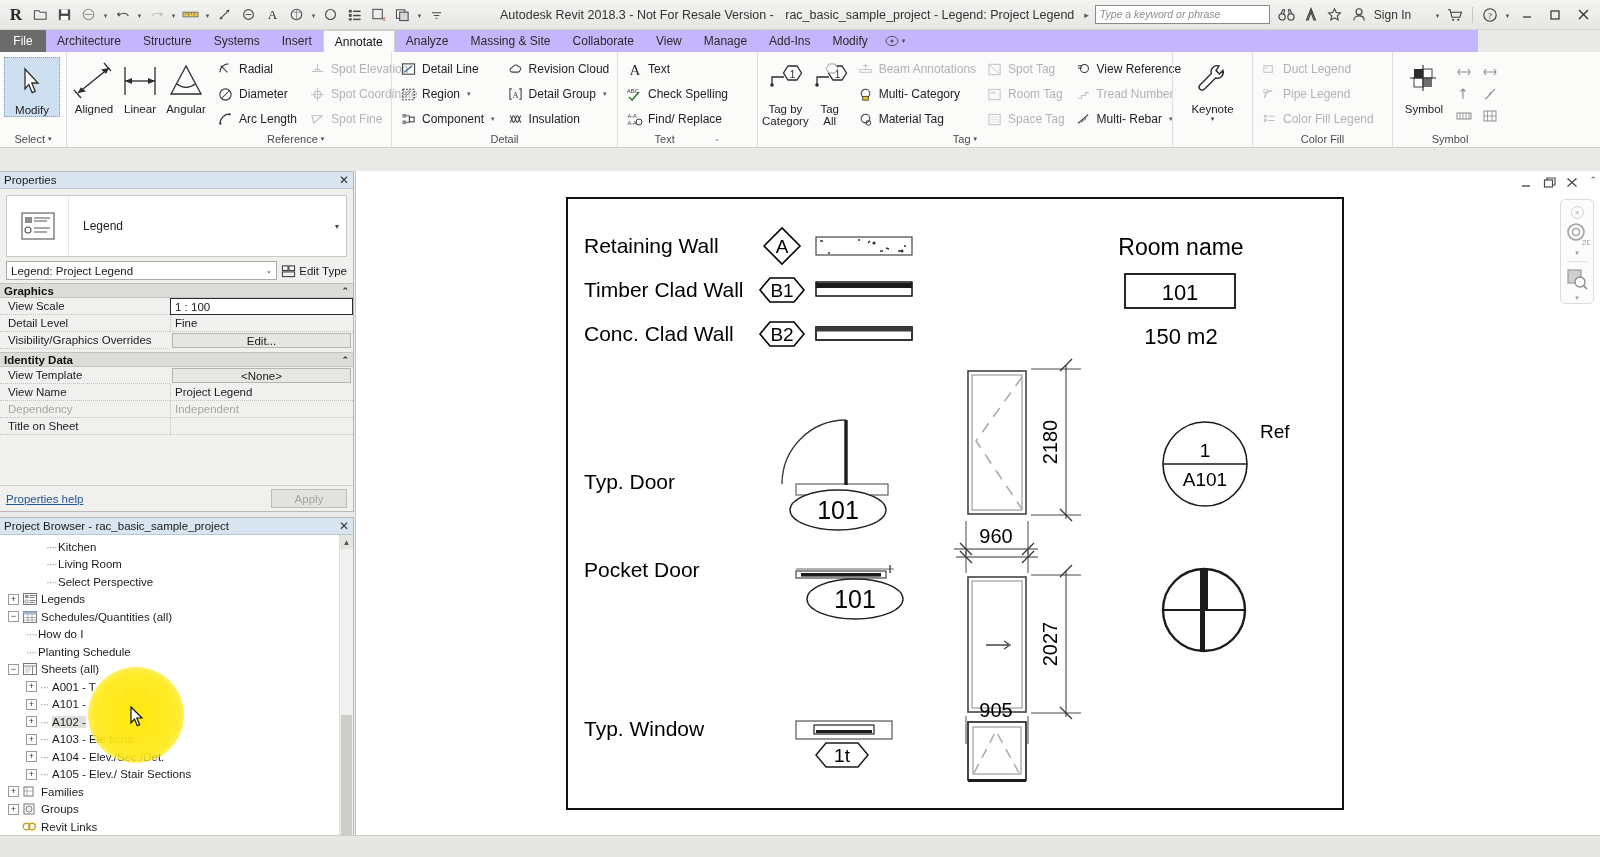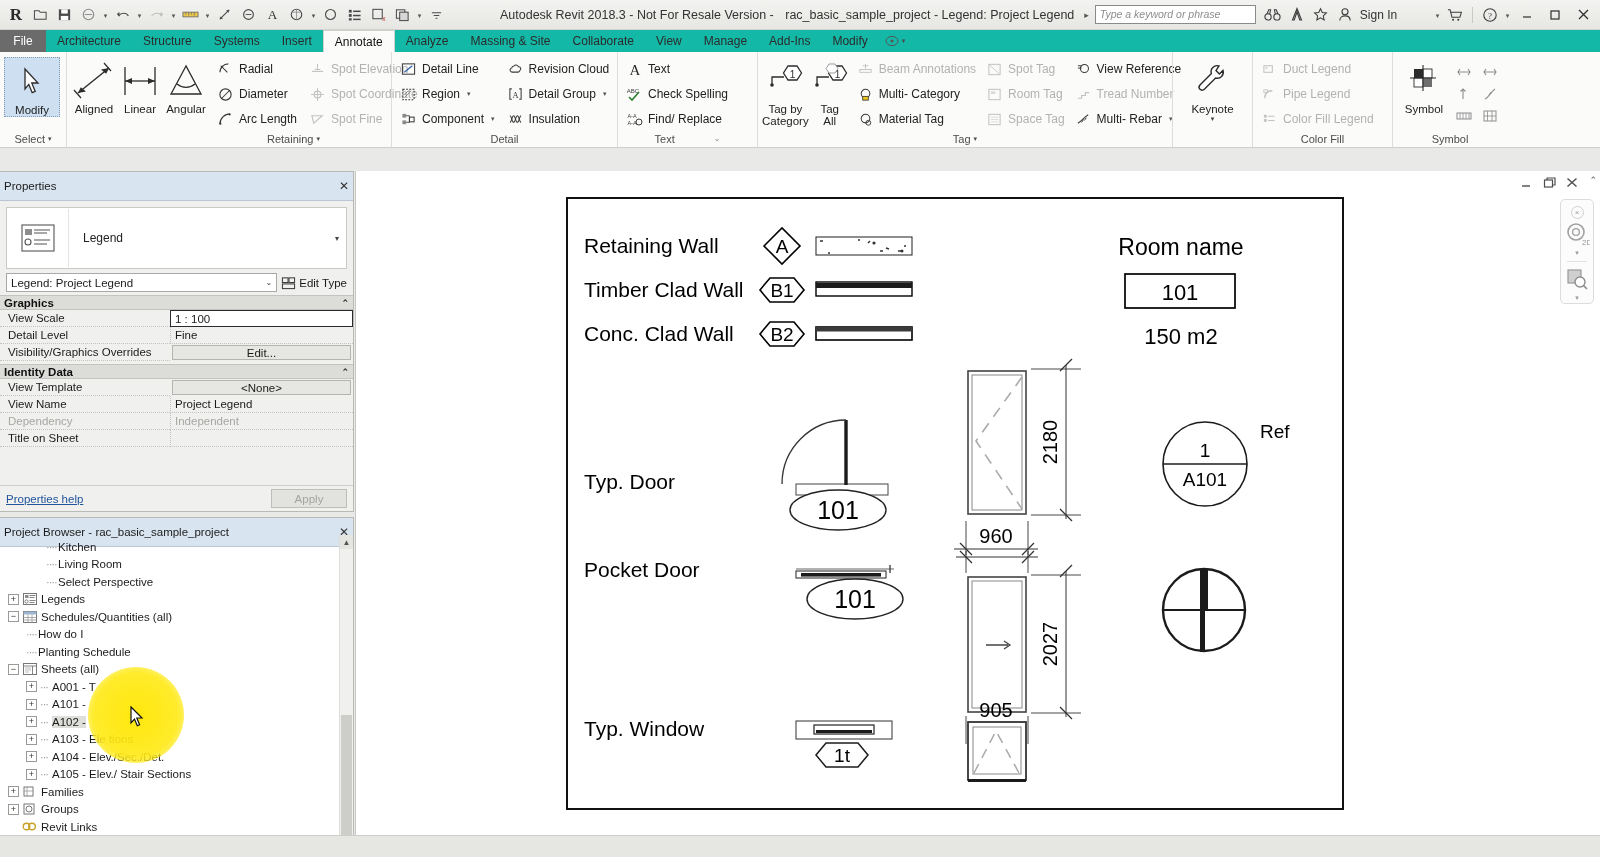--- a/index.html
+++ b/index.html
@@ -31,34 +31,34 @@
     font-size:7px; color:#555; padding-bottom:7px;}
   .rlogo { font-family:"Liberation Serif", serif; font-weight:bold; font-size:17px; color:#2b2b2b;
     width:24px; text-align:center; }
   .sep-v { width:1px; height:16px; background:#c8c8c5; margin:0 4px; }
   .title-text {
     flex:0 0 auto; font-size:12.5px; color:#333; white-space:nowrap;
     margin-left:52px;
   }
   .title-arrow { margin-left:10px; font-size:9px; color:#555; }
   .searchbox {
-    margin-left:6px; width:161px; height:19px; background:#fff;
+    margin-left:6px; width:175px; height:19px; background:#fff;
     border:1px solid #8a8a8a; font-style:italic; font-size:10.5px; color:#8d8d8d;
     padding:0 4px; line-height:17px; display:flex; align-items:center;
   }
   .tb-icons { display:flex; align-items:center; gap:2px; margin-left:6px; }
   .tb-ic { width:22px;height:22px;display:flex;align-items:center;justify-content:center;color:#3b3b3b; }
   .signin { font-size:12px; color:#333; margin-left:2px; white-space:nowrap; }
   .title-right { margin-left:auto; display:flex; align-items:center; padding-right:4px; gap:2px; }
   .wbtn { width:26px;height:26px;display:flex;align-items:center;justify-content:center;color:#2e2e2e;font-size:13px;}
 
   
   .ribbontabs {
-    position:absolute; left:0; top:30px; width:1600px; height:22px;
-    background:#14b8a6; display:flex; align-items:stretch; font-size:12px;
+    position:absolute; left:0; top:30px; width:1478px; height:22px;
+    background:#c4b5fd; display:flex; align-items:stretch; font-size:12px;
   }
   .ftab {
     background:#6b6b6b; color:#fff; width:46px; display:flex;align-items:center;justify-content:center;
     font-size:12px;
   }
   .rtab { padding:0 11px; display:flex; align-items:center; color:#2b2b2b; white-space:nowrap; }
   .rtab.active { background:#fbfbfa; border:1px solid #d0d0cc; border-bottom:none; color:#111; }
   .rtab-extra { margin-left:6px; display:flex; align-items:center; gap:3px; color:#4a4a4a; font-size:10px;}
 
   
@@ -89,21 +89,21 @@
   .smbtn .car { font-size:7px; color:#555; margin-left:2px; }
   .tinygrid { display:grid; grid-template-columns:repeat(2,26px); grid-auto-rows:22px; }
   .tinygrid > div { display:flex; align-items:center; justify-content:center; }
 
   
   .props {
     position:absolute; left:0; top:171px; width:354px; height:341px;
     background:#f0f0ee; border:1px solid #b9b9b6; border-left:none;
   }
   .pal-head {
-    height:29px; background:#d8e4ef; border-bottom:1px solid #b9c6d4;
+    height:17px; background:#d8e4ef; border-bottom:1px solid #b9c6d4;
     display:flex; align-items:center; padding:0 4px; font-size:11.5px; color:#1b1b1b;
   }
   .pal-head .x { margin-left:auto; font-size:12px; color:#333; line-height:10px;}
   .prop-typeimg {
     margin:6px 6px 0 6px; height:62px; border:1px solid #c9c9c6; background:#fff;
     display:flex; align-items:center;
   }
   .thumb { width:62px;height:58px; display:flex;align-items:center;justify-content:center;border-right:1px solid #e4e4e2;}
   .prop-typeimg .nm { font-size:12px; color:#222; padding-left:14px; }
   .prop-typeimg .car { margin-left:auto; padding-right:7px; font-size:8px; color:#444; }
@@ -503,21 +503,21 @@
             <span class="ic">
                 <svg width="15" height="15" viewBox="0 0 16 16">
                   <path d="M2 4h11L4 12z" fill="none" stroke="#c2c2c2" stroke-width="1.2"></path>
                 </svg>
               </span>
             <span class="lb">Spot Fine</span>
           </div>
         </div>
       </div>
       <div class="panel-title" style="justify-content:flex-start; padding-left:196px">
-        <span>Retaining</span>
+        <span>Reference</span>
         <span style="font-size:7px">▾</span>
       </div>
     </div>
 
     <div class="panel" style="width:226px">
       <div class="panel-body">
         <div class="smlist">
           <div class="smbtn">
             <span class="ic">
                 <svg width="15" height="15" viewBox="0 0 16 16">

